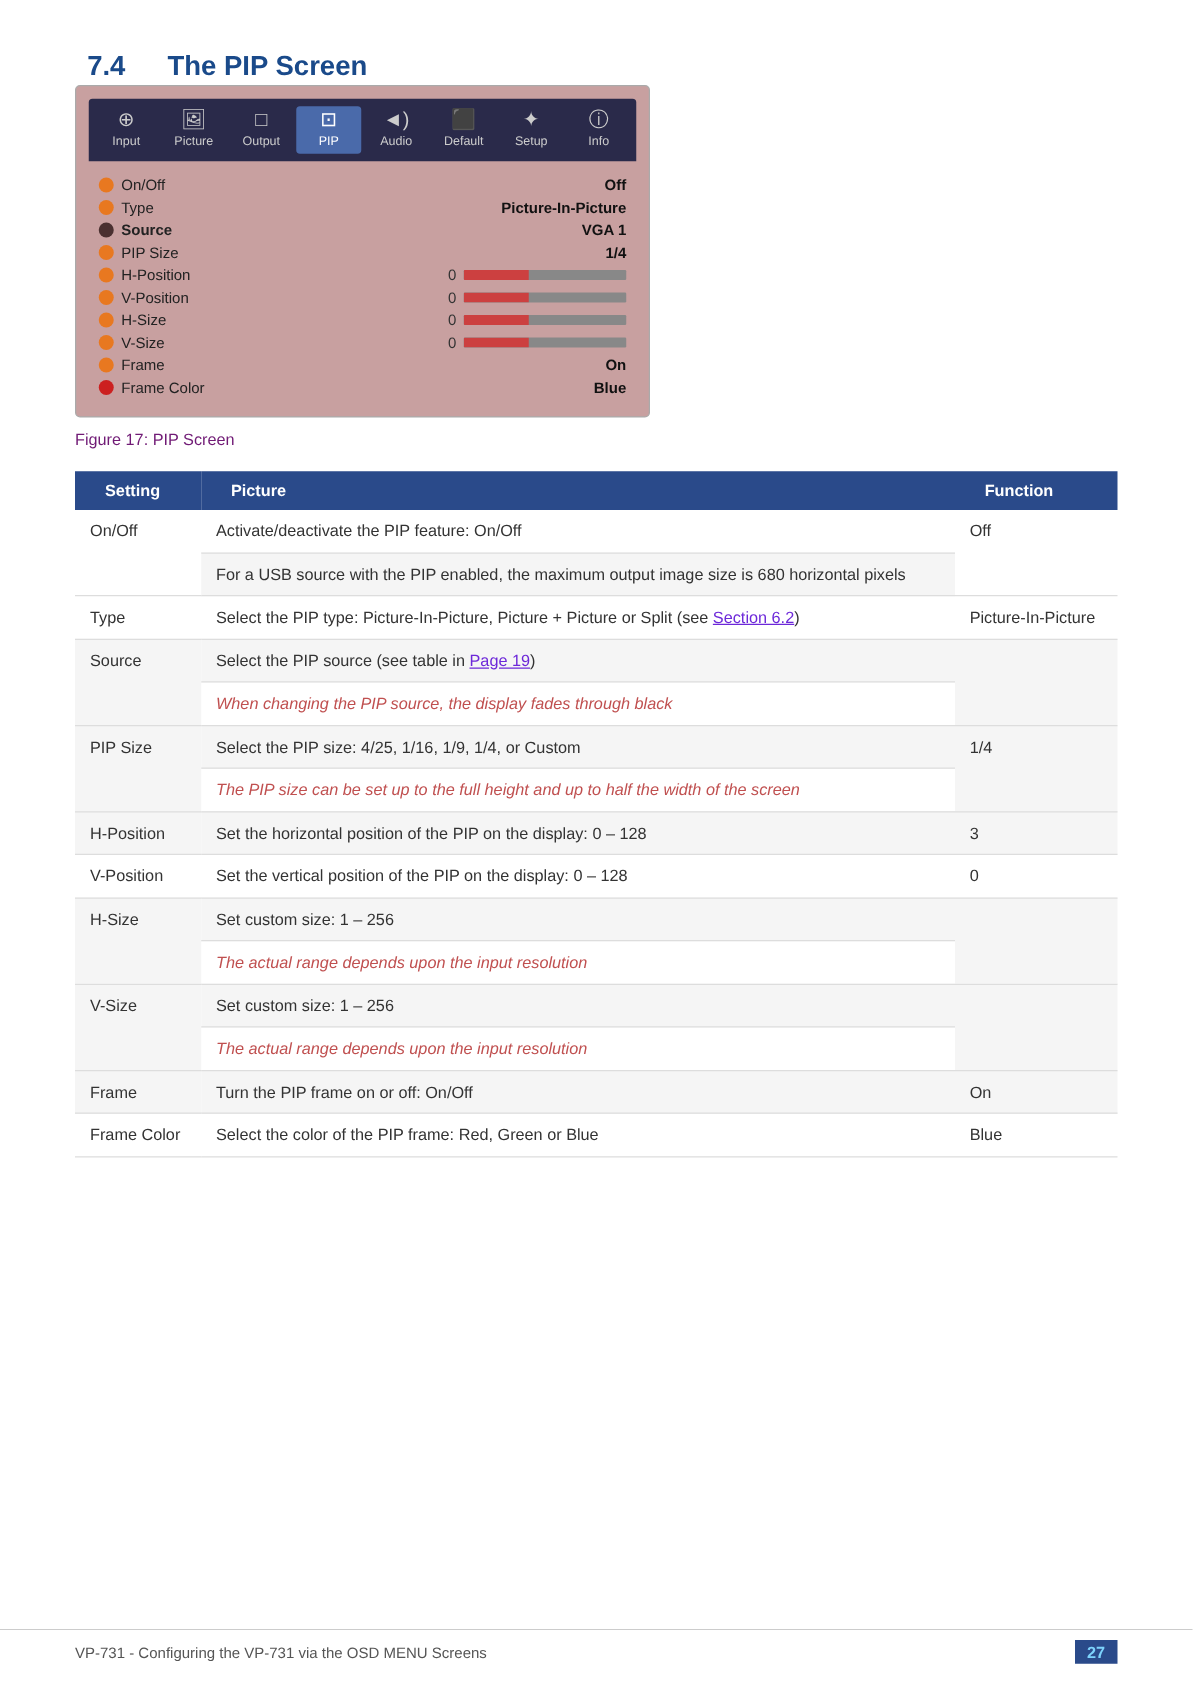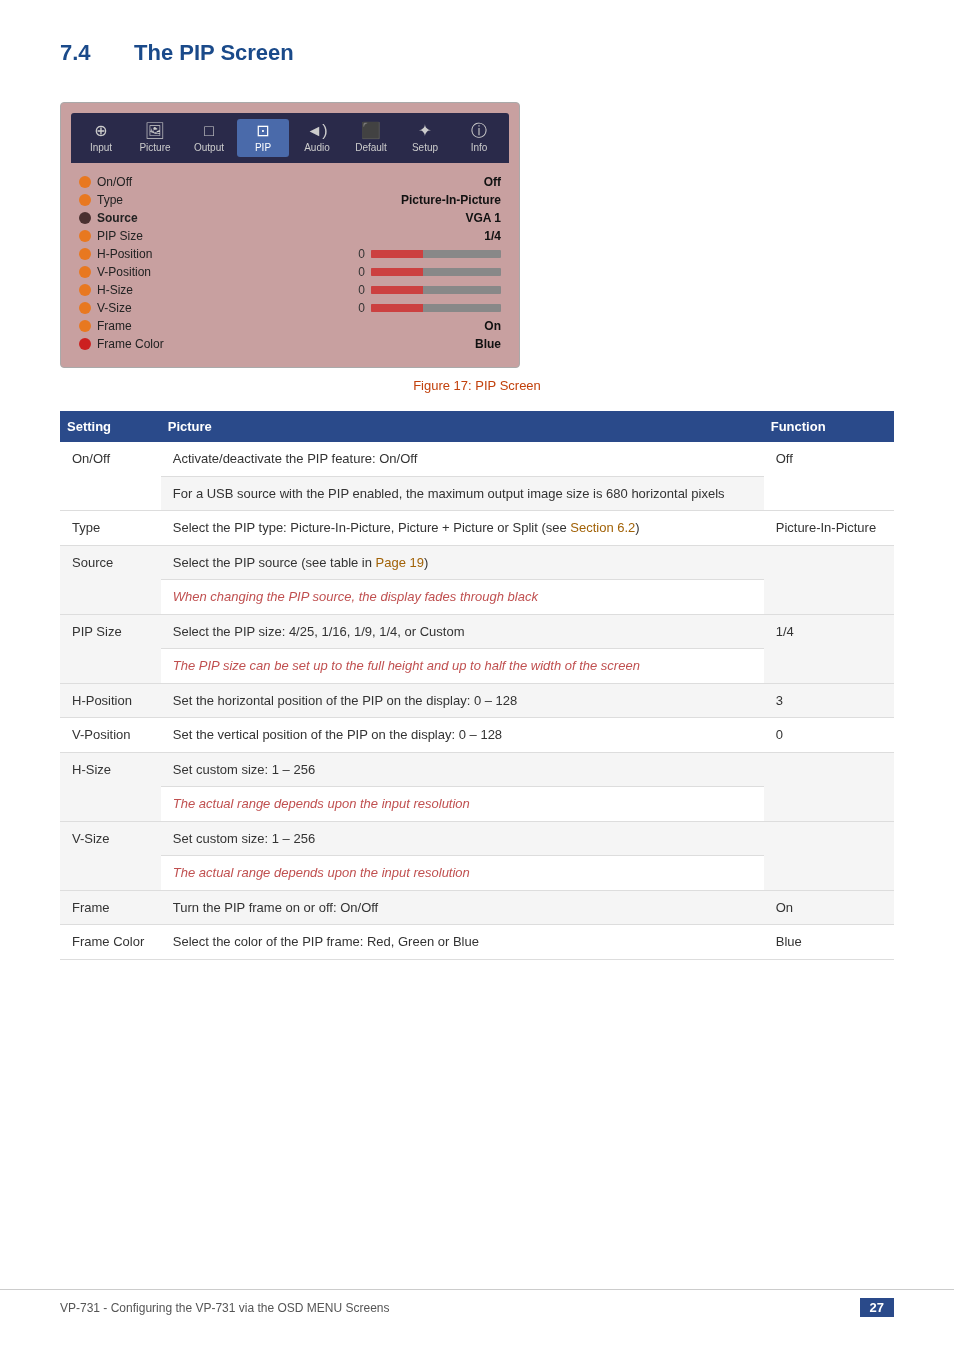--- a/index.html
+++ b/index.html
@@ -10,21 +10,22 @@
       color: #333;
       width: 954px;
       min-height: 1354px;
       padding: 40px 60px 60px 60px;
     }
 
     .section-header {
       display: flex;
       align-items: baseline;
       gap: 24px;
-      margin-bottom: 36px;
+      margin-bottom: 2px;
+      text-align: center;
     }
     .section-number {
       font-size: 22px;
       font-weight: bold;
       color: #1a4a8a;
       min-width: 50px;
     }
     .section-title {
       font-size: 22px;
       font-weight: bold;
@@ -118,37 +119,36 @@
       border-radius: 1px;
       overflow: hidden;
     }
     .osd-bar-fill {
       height: 100%;
       background: #cc4040;
     }
 
     .figure-caption {
       font-size: 13px;
-      color: #c2410c;
+      color: #701a75;
       margin-bottom: 18px;
-      text-align: center;
     }
 
     
     table {
       width: 100%;
       border-collapse: collapse;
       margin-bottom: 30px;
     }
     thead tr {
       background: #2a4a8a;
       color: #fff;
     }
     thead th {
-      padding: 8px 7px;
+      padding: 8px 24px;
       text-align: left;
       font-size: 13px;
       font-weight: bold;
     }
     tbody tr {
       border-bottom: 1px solid #ddd;
       vertical-align: top;
     }
     tbody tr:nth-child(even) {
       background: #f5f5f5;
@@ -163,42 +163,43 @@
       white-space: nowrap;
     }
     tbody td:last-child {
       white-space: nowrap;
     }
     .td-italic {
       color: #c05050;
       font-style: italic;
     }
     .link-style {
-      color: #a16207;
+      color: #6d28d9;
+      text-decoration: underline;
     }
 
     
     .page-footer {
       position: fixed;
       bottom: 20px;
       left: 0;
       right: 0;
       width: 954px;
       display: flex;
       align-items: center;
       justify-content: space-between;
-      padding: 17px 60px;
+      padding: 3px 60px;
       font-size: 12px;
       color: #555;
       border-top: 1px solid #ccc;
       padding-top: 8px;
     }
     .footer-page-num {
       background: #2a4a8a;
-      color: #ffffff;
+      color: #7dd3fc;
       padding: 2px 10px;
       font-size: 13px;
       font-weight: bold;
     }
   </style>
 </head>
 <body>
 
 <div class="section-header">
   <span class="section-number">7.4</span>

